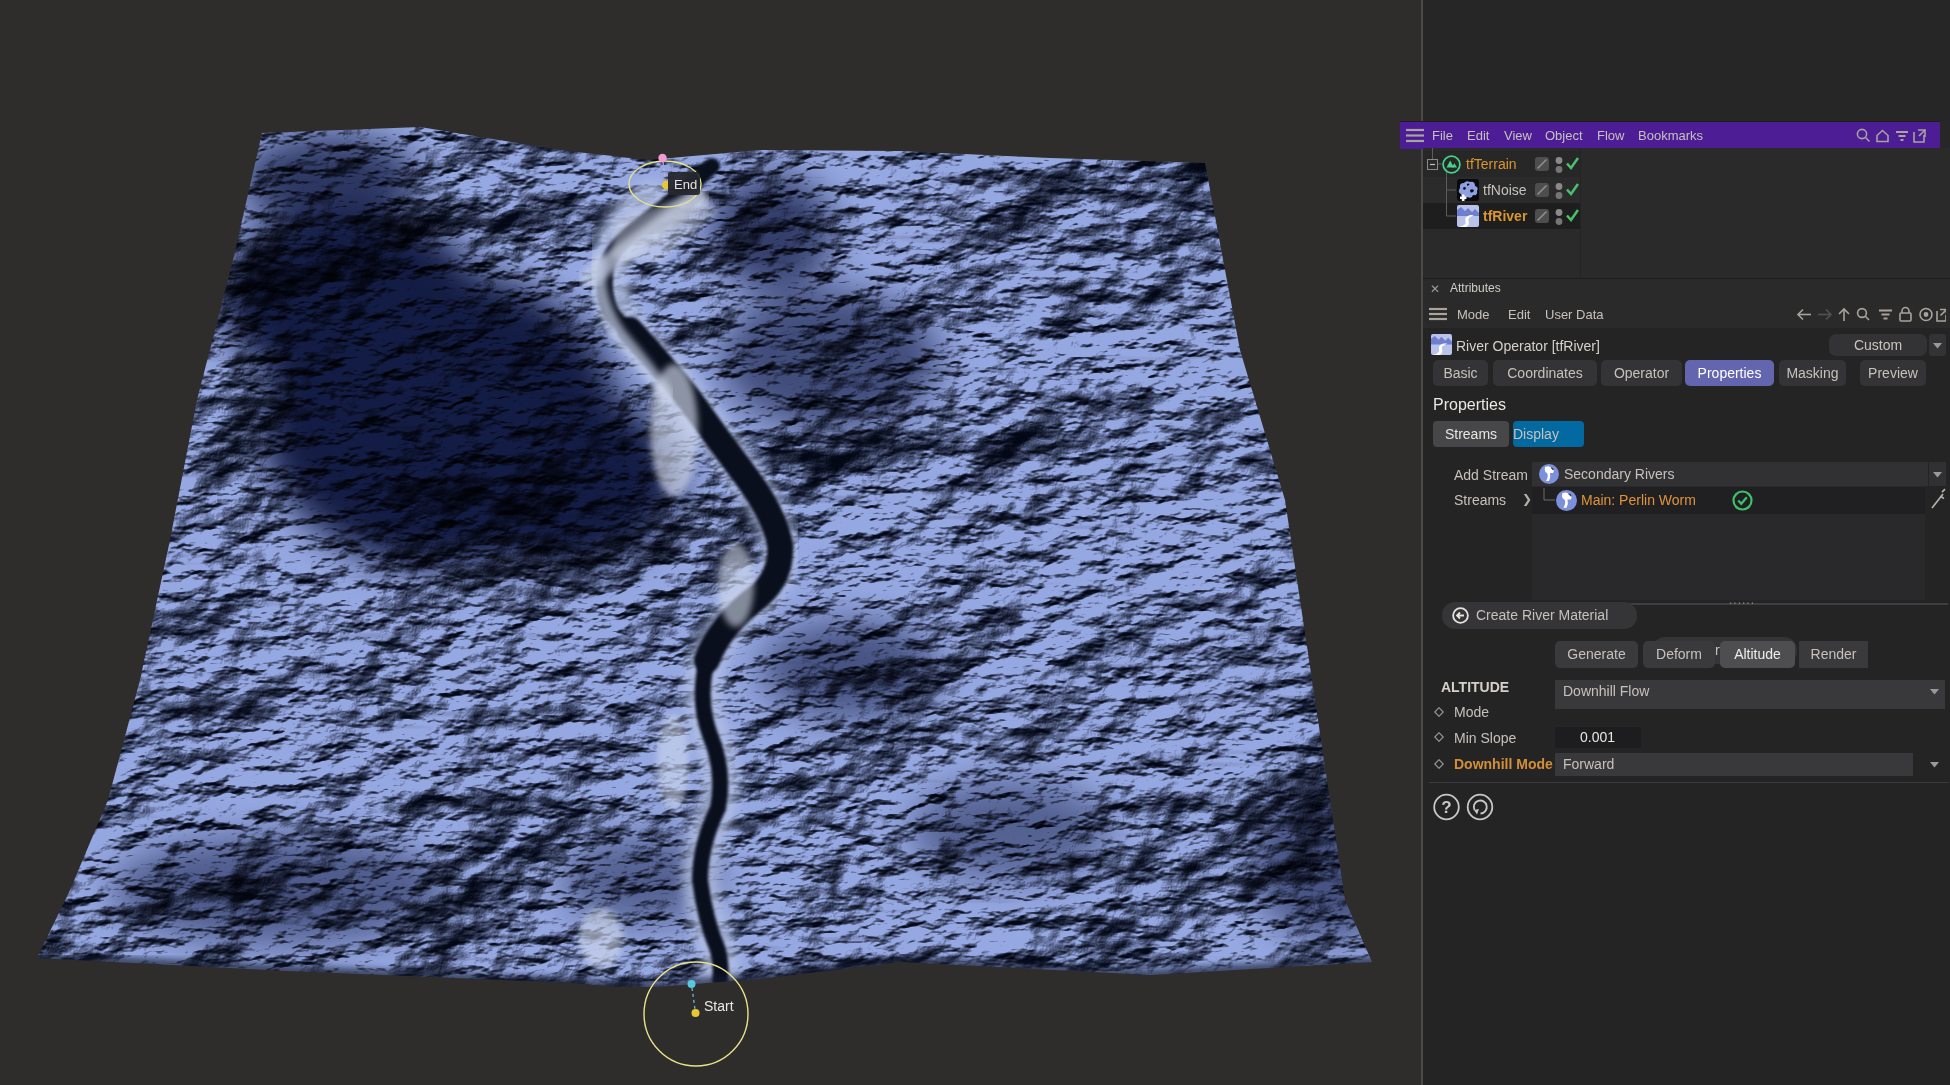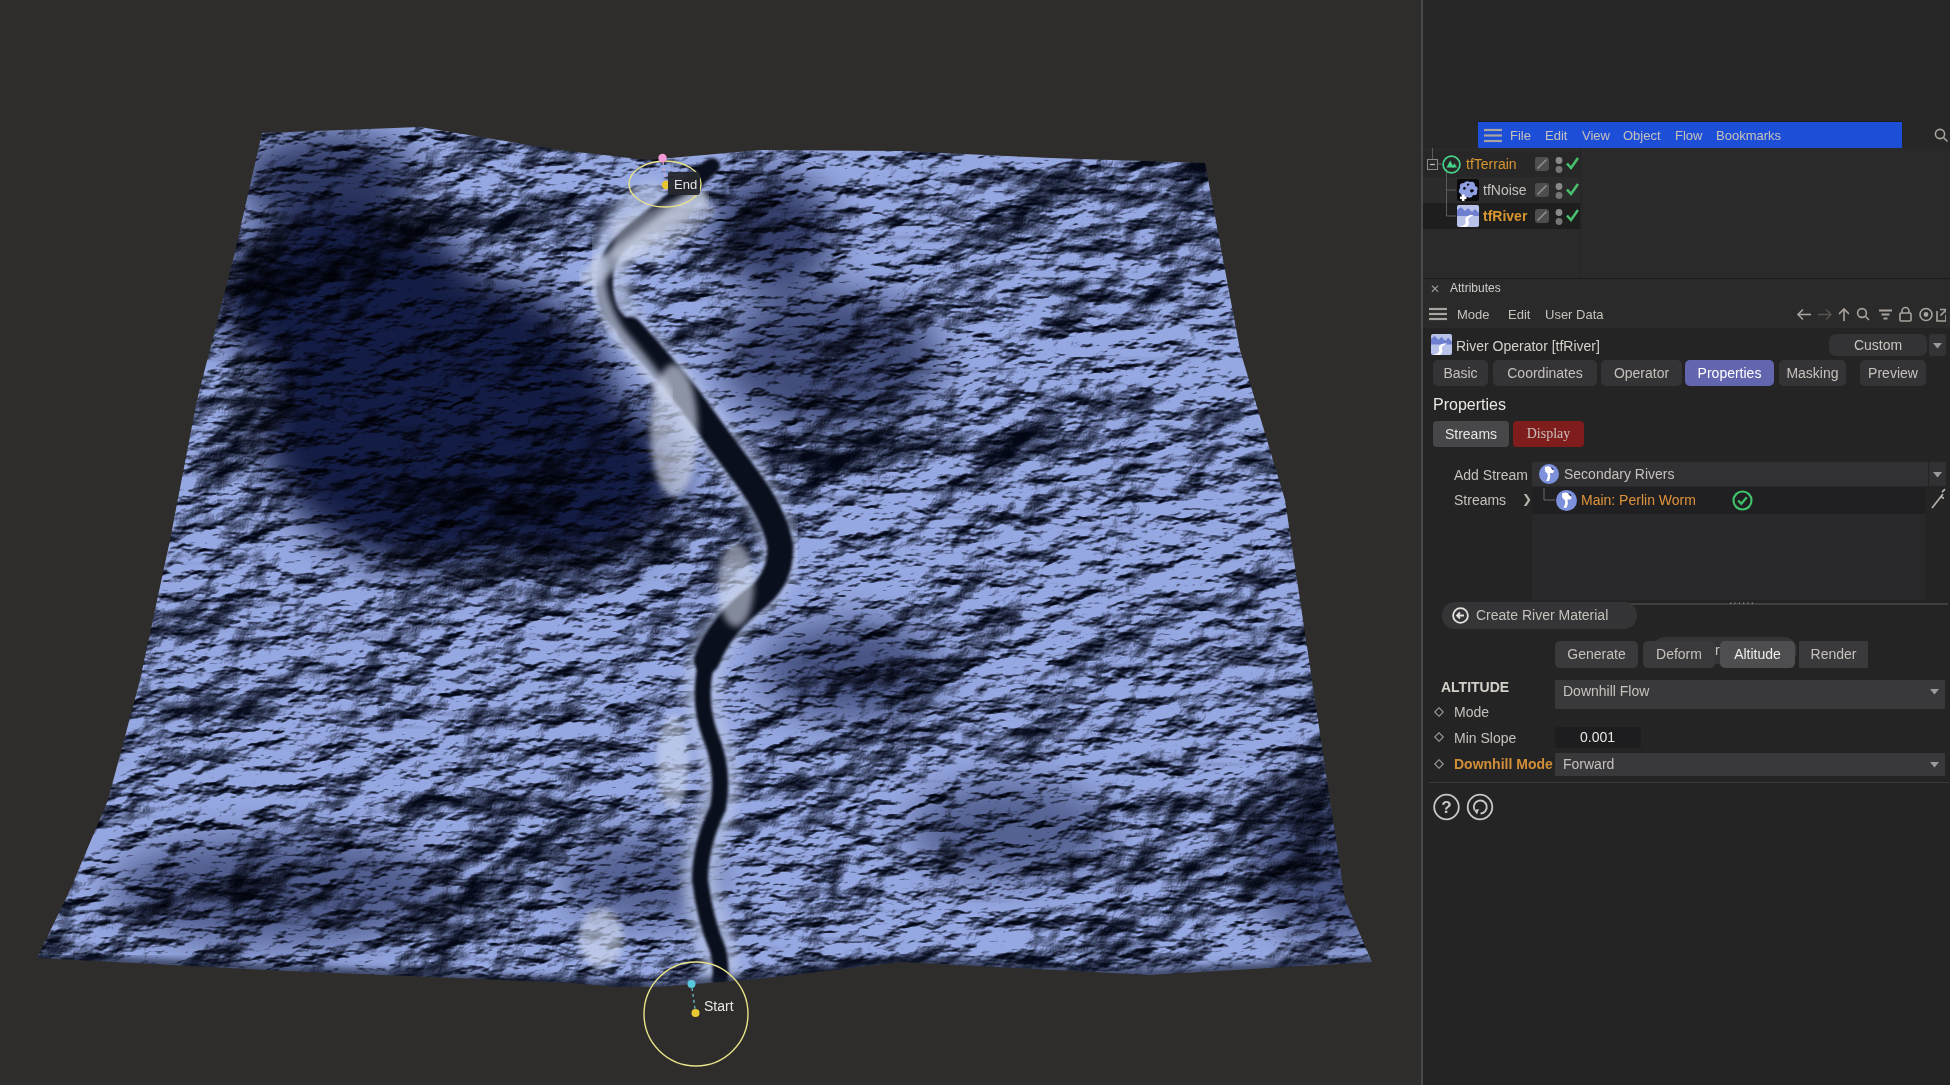--- a/index.html
+++ b/index.html
@@ -106,21 +106,21 @@
   <circle cx="691.5" cy="984" r="4" fill="#59c8dc"></circle>
   <circle cx="695.5" cy="1013" r="4" fill="#e8c832"></circle>
   <text x="704" y="1011" font-family="Liberation Sans" font-size="14" fill="#e8e8e8">Start</text>
 </g>
 </svg>
 </div>
 <div id="vsplit"></div>
 <div id="panel"></div>
 
 <div class="abs" style="left:1423px;top:0;width:527px;height:121px;background:#262626;"></div>
-<div class="abs" style="left:1478px;top:121px;width:424px;height:27px;background:#1d4ed8;border-top:1px solid #1d1d1d;">
+<div class="abs" style="left:1400px;top:121px;width:540px;height:27px;background:#4c1d95;border-top:1px solid #1d1d1d;">
   <svg class="abs" style="left:6px;top:6px;" width="18" height="15" viewBox="0 0 18 15">
     <g stroke="#a9a49e" stroke-width="2.2">
         <line x1="0" y1="2" x2="18" y2="2"></line>
         <line x1="0" y1="7.5" x2="18" y2="7.5"></line>
         <line x1="0" y1="13" x2="18" y2="13"></line>
       </g>
   </svg>
   <span class="txt abs" style="left:32px;top:6px;font-size:13px;">File</span>
   <span class="txt abs" style="left:67px;top:6px;font-size:13px;">Edit</span>
   <span class="txt abs" style="left:104px;top:6px;font-size:13px;">View</span>
@@ -285,21 +285,21 @@
 
 <div class="abs txt" style="left:1433px;top:360px;width:55px;height:26px;background:#343437;border-radius:5px;text-align:center;line-height:26px;">Basic</div>
 <div class="abs txt" style="left:1493px;top:360px;width:104px;height:26px;background:#343437;border-radius:5px;text-align:center;line-height:26px;">Coordinates</div>
 <div class="abs txt" style="left:1601px;top:360px;width:81px;height:26px;background:#343437;border-radius:5px;text-align:center;line-height:26px;">Operator</div>
 <div class="abs" style="left:1685px;top:360px;width:89px;height:26px;background:#6366ae;border-radius:5px;text-align:center;line-height:26px;color:#ffffff;font-size:14px;">Properties</div>
 <div class="abs txt" style="left:1779px;top:360px;width:67px;height:26px;background:#343437;border-radius:5px;text-align:center;line-height:26px;">Masking</div>
 <div class="abs txt" style="left:1860px;top:360px;width:66px;height:26px;background:#343437;border-radius:5px;text-align:center;line-height:26px;">Preview</div>
 <span class="abs" style="left:1433px;top:396px;color:#eae7e3;font-size:16px;">Properties</span>
 
 <div class="abs" style="left:1433px;top:421px;width:76px;height:26px;background:#47474a;border-radius:4px;text-align:center;line-height:26px;color:#e8e5e1;font-size:14px;">Streams</div>
-<div class="abs txt" style="left:1513px;top:421px;width:71px;height:26px;background:#7f1d1d;border-radius:4px;text-align:center;line-height:26px;font-family:Liberation Serif, serif;">Display</div>
+<div class="abs txt" style="left:1513px;top:421px;width:71px;height:26px;background:#0369a1;border-radius:4px;text-align:left;line-height:26px;">Display</div>
 
 <span class="txt abs" style="left:1454px;top:467px;">Add Stream</span>
 <div class="abs" style="left:1532px;top:462px;width:396px;height:24px;background:#313134;"></div>
 <svg class="abs" style="left:1539px;top:464px;" width="20" height="20" viewBox="0 0 20 20">
   <circle cx="10" cy="10" r="10" fill="#7c90dc"></circle>
   <path d="M6 3 Q11 1 13 5 Q16 6 14 9 L11 9 Q12 13 10 17 L7 17 Q10 12 8 9 Q5 8 6 3 Z" fill="#ffffff"></path>
   <path d="M12 4 q2 0 2 2" fill="none" stroke="#303050" stroke-width="1.2"></path>
 </svg>
 <span class="txt abs" style="left:1564px;top:466px;">Secondary Rivers</span>
 <div class="abs" style="left:1929px;top:462px;width:17px;height:24px;background:#313134;">
@@ -371,21 +371,21 @@
     <rect x="2" y="2" width="6" height="6" transform="rotate(45 5 5)" fill="none" stroke="#9a9a9a" stroke-width="1.2"></rect>
   </svg>
 <span class="txt abs" style="left:1454px;top:730px;">Min Slope</span>
 <div class="abs" style="left:1555px;top:727px;width:86px;height:21px;background:#1d1d1f;border-radius:3px;">
   <span class="abs" style="left:25px;top:2px;color:#e8e6e3;font-size:14px;">0.001</span>
 </div>
 <svg class="abs" style="left:1434px;top:759px;" width="10" height="10" viewBox="0 0 10 10">
     <rect x="2" y="2" width="6" height="6" transform="rotate(45 5 5)" fill="none" stroke="#9a9a9a" stroke-width="1.2"></rect>
   </svg>
 <span class="abs" style="left:1454px;top:756px;color:#d38f38;font-size:14px;font-weight:bold;">Downhill Mode</span>
-<div class="abs" style="left:1555px;top:753px;width:390px;height:23px;background:#39393c;">
+<div class="abs" style="left:1555px;top:753px;width:358px;height:23px;background:#39393c;">
   <span class="txt abs" style="left:8px;top:3px;">Forward</span>
   <svg class="abs" style="left:375px;top:9px;" width="9" height="6" viewBox="0 0 9 6">
       <path d="M0 0 L9 0 L4.5 5.5 Z" fill="#9a9a9a"></path>
     </svg>
 </div>
 <div class="abs" style="left:1429px;top:782px;width:520px;height:1px;background:#3b3b3d;"></div>
 <svg class="abs" style="left:1433px;top:793px;" width="62" height="28" viewBox="0 0 62 28" fill="none">
   <circle cx="13.5" cy="14" r="12.3" stroke="#c8c8c8" stroke-width="1.8"></circle>
   <text x="13.5" y="20" text-anchor="middle" font-size="17" font-weight="bold" fill="#c8c8c8" font-family="Liberation Sans">?</text>
   <circle cx="47" cy="14" r="12.3" stroke="#c8c8c8" stroke-width="1.8"></circle>

